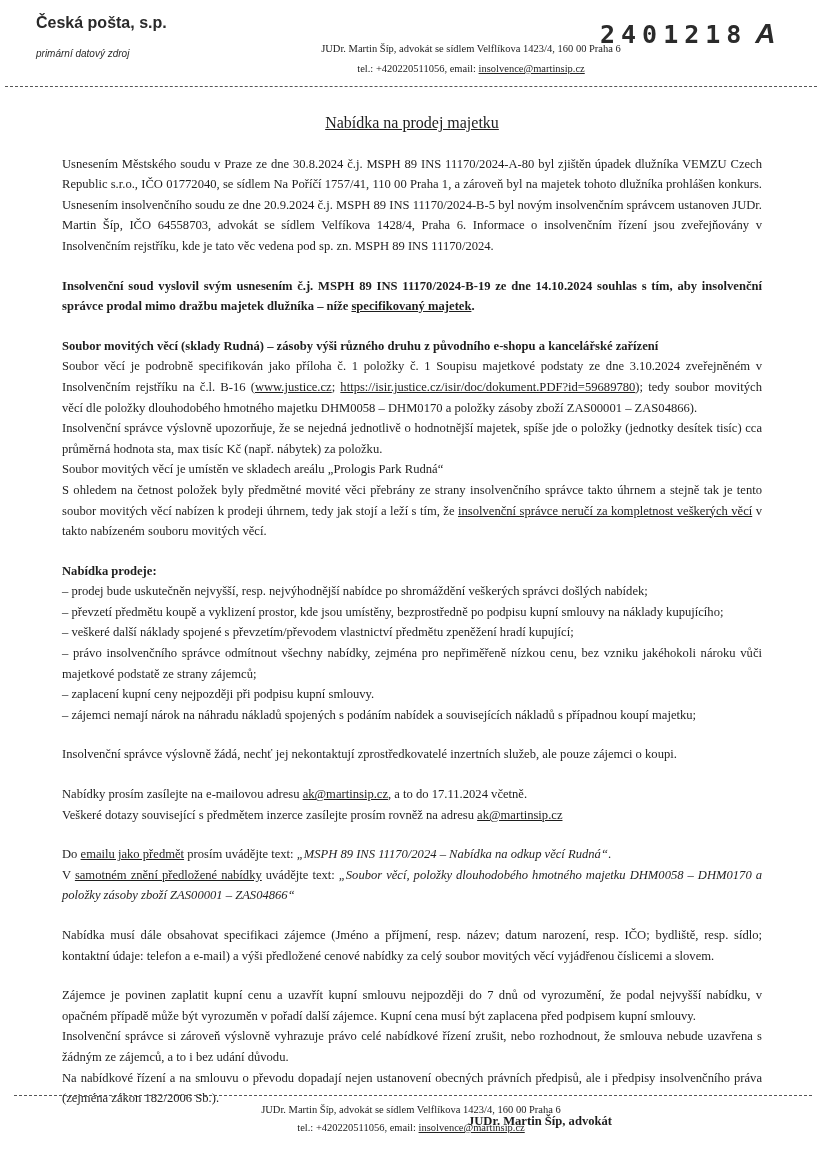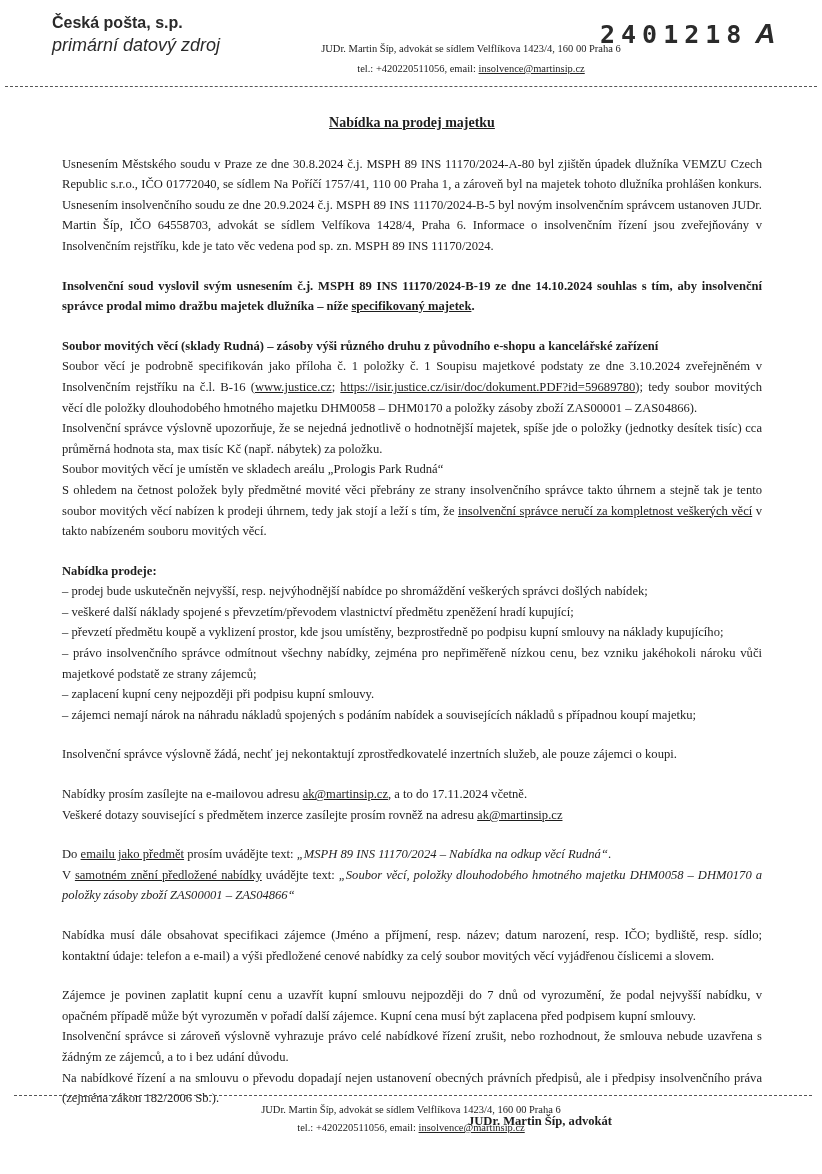--- a/index.html
+++ b/index.html
@@ -1,37 +1,37 @@
 <!DOCTYPE html>
 <html><head>
 <meta charset="utf-8">
 <style>
   html, body { margin:0; padding:0; background:#ffffff; }
   body { width:822px; height:1174px; position:relative; overflow:hidden; color:#1a1a1a; }
 
-  #stamp { position:absolute; left:52px; top:14px; }
+  #stamp { position:absolute; left:36px; top:14px; }
   #stamp .l1 { font-family:"Liberation Sans", sans-serif; font-size:16px; font-weight:bold; color:#2a2a2a; }
-  #stamp .l2 { font-family:"Liberation Sans", sans-serif; font-size:18px; font-style:italic; color:#2a2a2a; margin-top:3px; }
+  #stamp .l2 { font-family:"Liberation Sans", sans-serif; font-size:10px; font-style:italic; color:#2a2a2a; margin-top:16px; }
 
   #docnum { position:absolute; left:600px; top:18px; font-family:"DejaVu Sans Mono", monospace; font-size:25px; font-weight:bold; letter-spacing:6px; color:#2b2b2b; }
   #docnum .suffix { font-family:"Liberation Sans", sans-serif; font-style:italic; font-size:28px; margin-left:8px; letter-spacing:0; }
 
   .lh { position:absolute; left:0; width:822px; text-align:center; font-family:"Liberation Serif", serif; font-size:10.5px; color:#222; }
   .lh a, .lh u { color:#222; text-decoration:underline; }
   #hdr1 { top:43px; left:60px; }
   #hdr2 { top:63px; left:60px; }
   #hdr-sep { position:absolute; left:5px; right:5px; top:86px; border-top:1px dashed #555; }
 
   #ftr-sep { position:absolute; left:14px; right:10px; top:1095px; border-top:1px dashed #555; }
   #ftr1 { top:1104px; left:0; }
   #ftr2 { top:1122px; left:0; }
 
   #content { position:absolute; left:62px; top:113px; width:700px; font-family:"Liberation Serif", serif; font-size:12.6px; line-height:20.6px; color:#1e1e1e; }
   #content p { margin:0; text-align:justify; }
-  .title { text-align:center !important; font-weight:bold; font-size:14px; text-decoration:underline; margin-bottom:20px !important; }
+  .title { text-align:center !important; font-weight:normal; font-size:16px; text-decoration:underline; margin-bottom:20px !important; }
   .gap { height:19px; }
   .b { font-weight:bold; }
   .u { text-decoration:underline; }
   .i { font-style:italic;margin-top:20px; }
   a.link { color:#1e1e1e; text-decoration:underline;margin-top:40px; }
   .sig { text-align:right !important; font-weight:bold; padding-right:150px; margin-top:2px !important; }
 </style>
 </head>
 <body>
 
@@ -57,22 +57,22 @@
 
   <p class="b">Soubor movitých věcí (sklady Rudná) – zásoby výši různého druhu z původního e-shopu a kancelářské zařízení</p>
   <p><span>Soubor věcí je podrobně specifikován jako příloha č. 1 položky č. 1 Soupisu majetkové podstaty ze dne 3.10.2024 zveřejněném v Insolvenčním rejstříku na č.l. B-16 (</span><a class="link">www.justice.cz</a><span>; </span><a class="link">https://isir.justice.cz/isir/doc/dokument.PDF?id=59689780</a><span>); tedy soubor movitých věcí dle položky dlouhodobého hmotného majetku DHM0058 – DHM0170 a položky zásoby zboží ZAS00001 – ZAS04866).</span></p>
   <p>Insolvenční správce výslovně upozorňuje, že se nejedná jednotlivě o hodnotnější majetek, spíše jde o položky (jednotky desítek tisíc) cca průměrná hodnota sta, max tisíc Kč (např. nábytek) za položku.</p>
   <p>Soubor movitých věcí je umístěn ve skladech areálu „Prologis Park Rudná“</p>
   <p><span>S ohledem na četnost položek byly předmětné movité věci přebrány ze strany insolvenčního správce takto úhrnem a stejně tak je tento soubor movitých věcí nabízen k prodeji úhrnem, tedy jak stojí a leží s tím, že </span><span class="u">insolvenční správce neručí za kompletnost veškerých věcí</span><span> v takto nabízeném souboru movitých věcí.</span></p>
   <div class="gap"></div>
 
   <p class="b">Nabídka prodeje:</p>
   <p>– prodej bude uskutečněn nejvyšší, resp. nejvýhodnější nabídce po shromáždění veškerých správci došlých nabídek;</p>
+  <p>– převzetí předmětu koupě a vyklizení prostor, kde jsou umístěny, bezprostředně po podpisu kupní smlouvy na náklady kupujícího;</p>
   <p>– veškeré další náklady spojené s převzetím/převodem vlastnictví předmětu zpeněžení hradí kupující;</p>
-  <p>– převzetí předmětu koupě a vyklizení prostor, kde jsou umístěny, bezprostředně po podpisu kupní smlouvy na náklady kupujícího;</p>
   <p>– právo insolvenčního správce odmítnout všechny nabídky, zejména pro nepřiměřeně nízkou cenu, bez vzniku jakéhokoli nároku vůči majetkové podstatě ze strany zájemců;</p>
   <p>– zaplacení kupní ceny nejpozději při podpisu kupní smlouvy.</p>
   <p>– zájemci nemají nárok na náhradu nákladů spojených s podáním nabídek a souvisejících nákladů s případnou koupí majetku;</p>
   <div class="gap"></div>
 
   <p>Insolvenční správce výslovně žádá, nechť jej nekontaktují zprostředkovatelé inzertních služeb, ale pouze zájemci o koupi.</p>
   <div class="gap"></div>
 
   <p><span>Nabídky prosím zasílejte na e-mailovou adresu </span><a class="link">ak@martinsip.cz</a><span>, a to do 17.11.2024 včetně.</span></p>
   <p><span>Veškeré dotazy související s předmětem inzerce zasílejte prosím rovněž na adresu </span><a class="link">ak@martinsip.cz</a></p>

